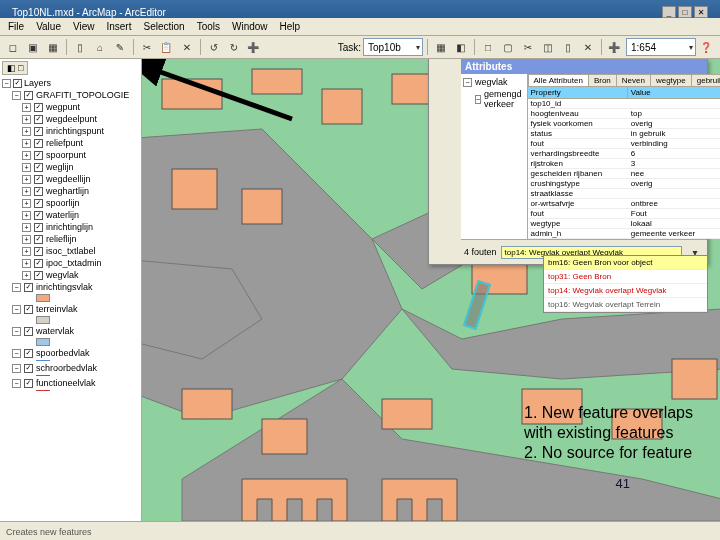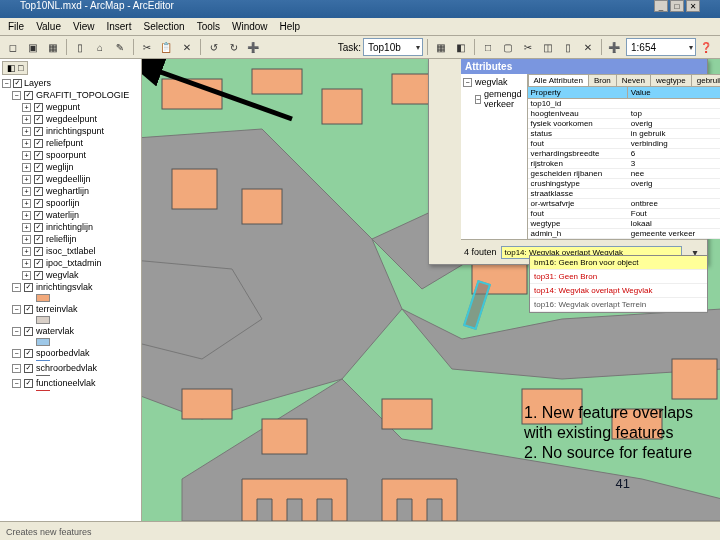--- a/index.html
+++ b/index.html
@@ -1,17 +1,17 @@
 <!DOCTYPE html>
 <html><head>
 <meta charset="utf-8">
 <style>
   * { box-sizing: border-box; margin: 0; padding: 0; font-family: Tahoma, sans-serif; }
   body { width: 720px; height: 540px; background: #fff; position: relative; overflow: hidden; }
-  .titlebar { height: 18px; background: linear-gradient(#3a6ea5,#2a5e95); color: #fff; font-size: 10px; display: flex; align-items: flex-start; padding: 0 20px; }
+  .titlebar { height: 18px; background: linear-gradient(#3a6ea5,#2a5e95); color: #fff; font-size: 10px; display: flex; align-items: flex-end; padding: 0 12px; }
   .titlebar .title { flex: 1; }
   .winbtns { display: flex; gap: 2px; }
   .winbtn { width: 14px; height: 12px; background: #d4d0c8; border: 1px solid #888; font-size: 8px; display: flex; align-items: center; justify-content: center; color: #000; }
   .menubar { height: 18px; background: #ece9d8; border-bottom: 1px solid #aca899; display: flex; font-size: 10px; align-items: center; padding: 0 2px; color: #000; }
   .menuitem { padding: 12px 6px; }
   .toolbars { background: #ece9d8; border-bottom: 1px solid #aca899; }
   .toolrow { height: 22px; display: flex; align-items: center; padding: 0 4px; gap: 2px; font-size: 10px; }
   .tbtn { width: 18px; height: 18px; border: 1px solid #ece9d8; display: flex; align-items: center; justify-content: center; font-size: 10px; color: #333; }
   .tsep { width: 1px; height: 16px; background: #aca899; margin: 0 2px; }
   .combo { height: 18px; border: 1px solid #7f9db9; background: #fff; font-size: 10px; padding: 0 14px 0 4px; display: flex; align-items: center; position: relative; min-width: 60px; }
@@ -36,21 +36,21 @@
   .tabs { display: flex; background: #ece9d8; border-bottom: 1px solid #aca899; }
   .tab { padding: 1px 5px; border: 1px solid #aca899; border-bottom: none; background: #ece9d8; margin-right: -1px; font-size: 8px; white-space: nowrap; }
   .tab.active { background: #fff; }
   .propgrid { flex: 1; overflow: hidden; }
   .prop-head { display: flex; background: #7dd3fc; border-bottom: 1px solid #aca899; }
   .prop-head div { flex: 1; padding: 1px 3px; border-right: 1px solid #aca899; font-size: 8px; }
   .prop-row { display: flex; border-bottom: 1px solid #eee; }
   .prop-row div { flex: 1; padding: 0 3px; font-size: 8px; white-space: nowrap; overflow: hidden; }
   .attr-foot { padding: 3px; border-top: 1px solid #aca899; display: flex; align-items: center; gap: 4px; }
   .foot-combo { flex: 1; border: 1px solid #7f9db9; background: #ffff99; padding: 1px 3px; font-size: 8px; }
-  .err-list { position: absolute; top: 196px; right: 12px; width: 179px; background: #fff; border: 1px solid #888; font-size: 8px; }
+  .err-list { position: absolute; top: 196px; right: 12px; width: 165px; background: #fff; border: 1px solid #888; font-size: 8px; }
   .err-row { padding: 2px 4px; border-bottom: 1px solid #eee; color: #c00; }
   .err-row.norm { color: #555; }
   .err-row.sel { background: #ffff99; color: #000; }
   .annotation { position: absolute; bottom: 58px; left: 382px; font-family: Verdana, sans-serif; font-size: 16px; color: #000; line-height: 1.25; }
   .pagenum { position: absolute; bottom: 30px; right: 90px; font-size: 13px; color: #0f172a; }
   .statusbar { height: 20px; background: #ece9d8; border-top: 1px solid #aca899; font-size: 9px; display: flex; align-items: center; padding: 0 6px; color: #555; }
   .highlight-feat { position: absolute; left: 328px; top: 222px; width: 14px; height: 48px; border: 2px solid #3fc7d8; background: rgba(120,120,120,.6); transform: rotate(18deg); }
   .arrow { position: absolute; left: 345px; top: 228px; }
 </style>
 </head>

